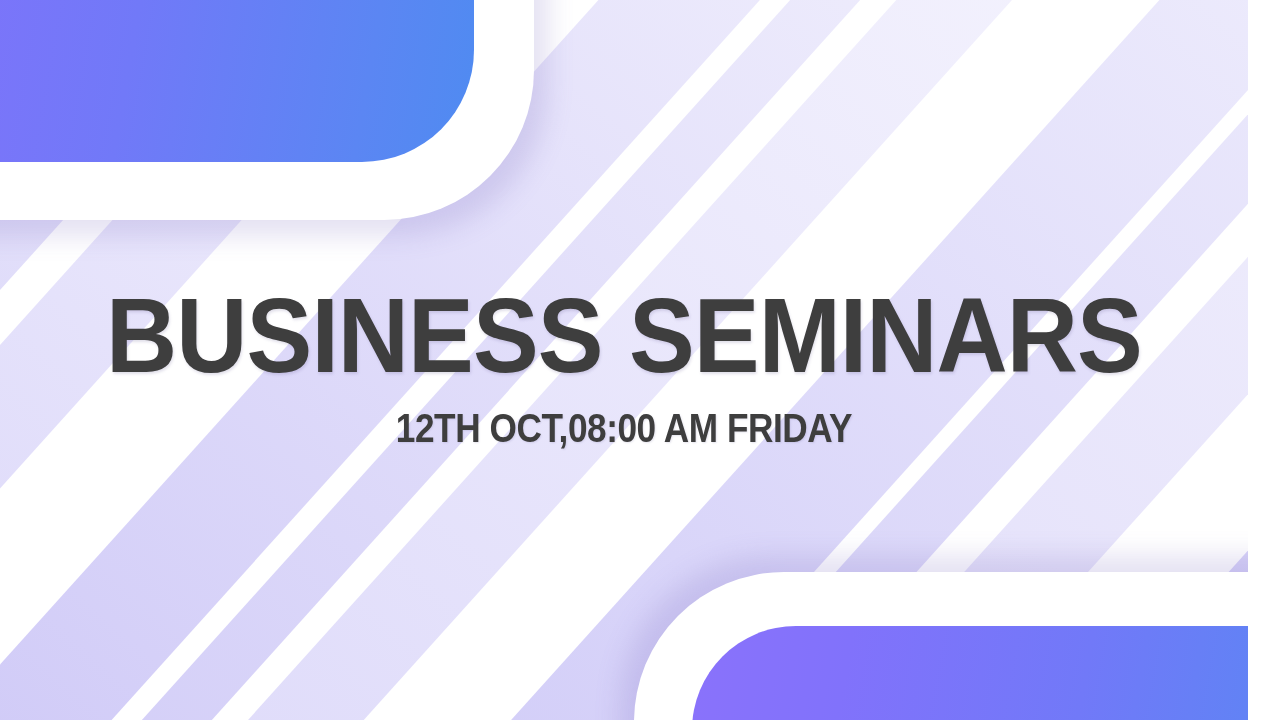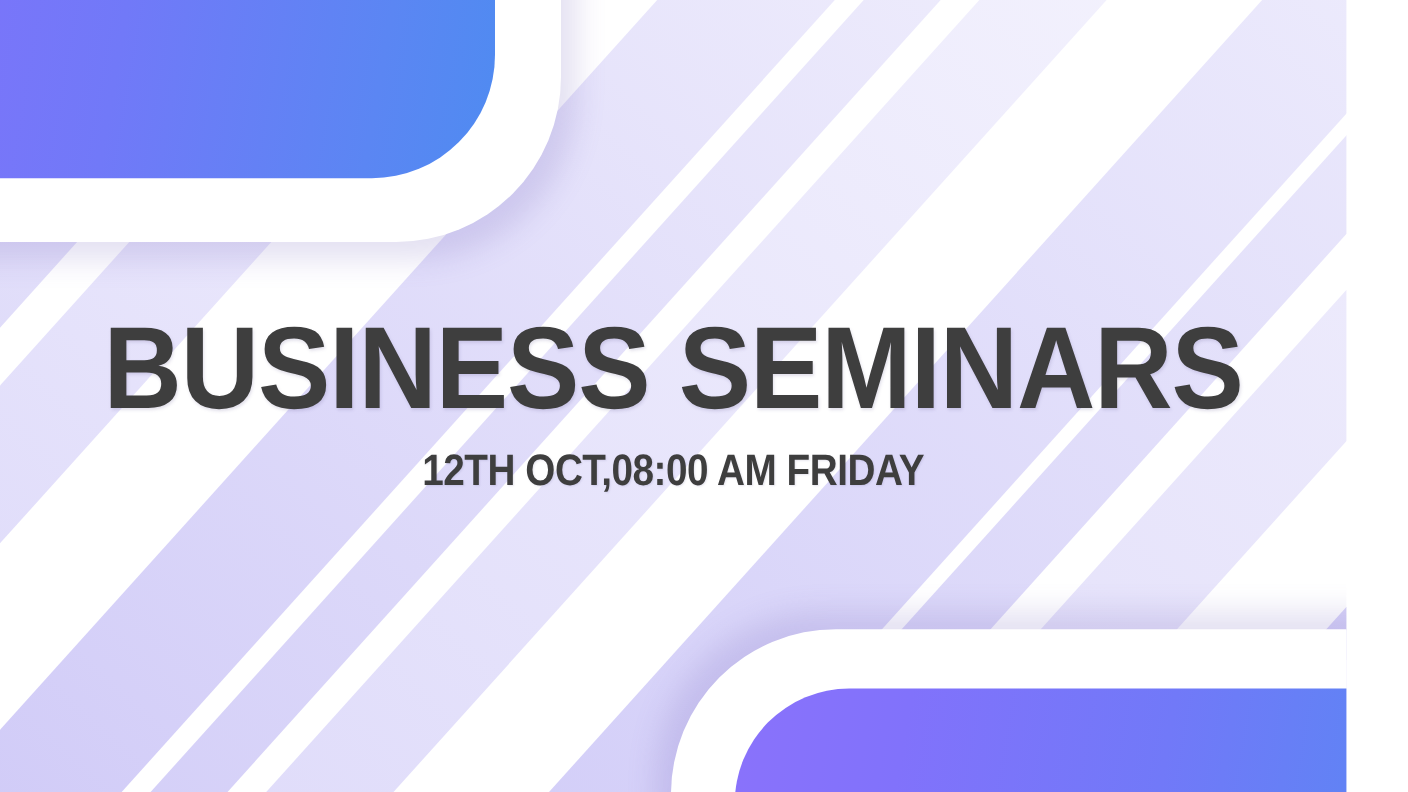--- a/index.html
+++ b/index.html
@@ -7,20 +7,21 @@
     padding: 0;
     background: #ffffff;
   }
   #banner {
     position: relative;
     width: 1224px;
     height: 720px;
     overflow: hidden;
     background: #ffffff;
     font-family: "Liberation Sans", sans-serif;
+    padding-left: 24px;
   }
 
   
   .stripe-layer {
     position: absolute;
     inset: -40%;
     pointer-events: none;
   }
   .stripe {
     position: absolute;

